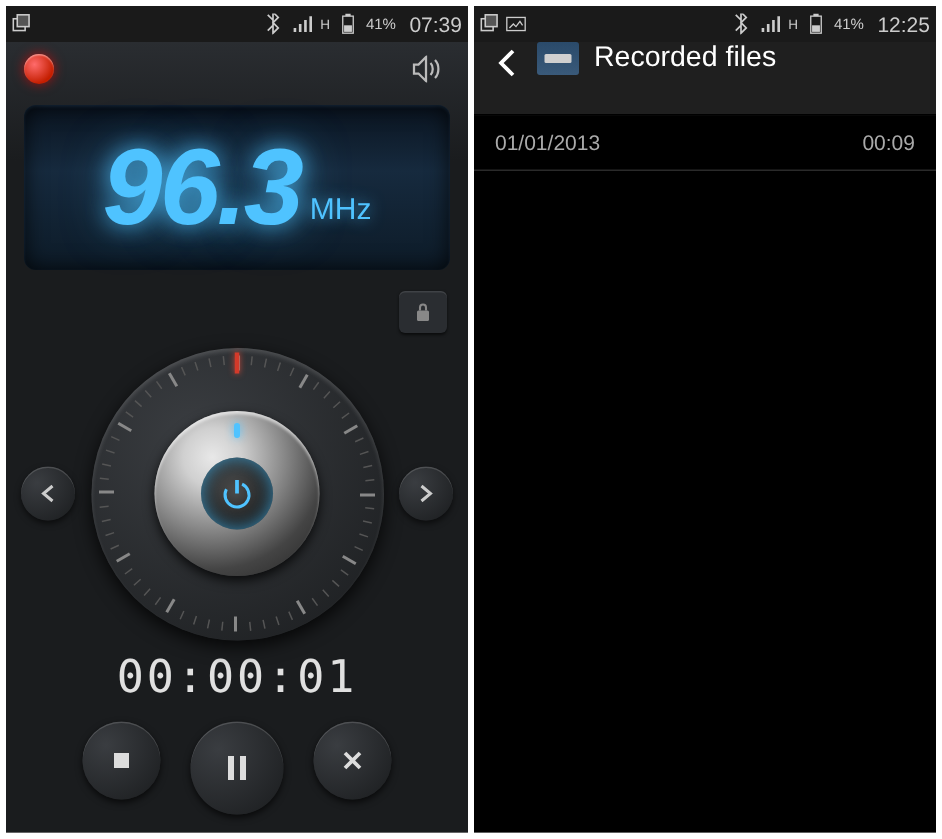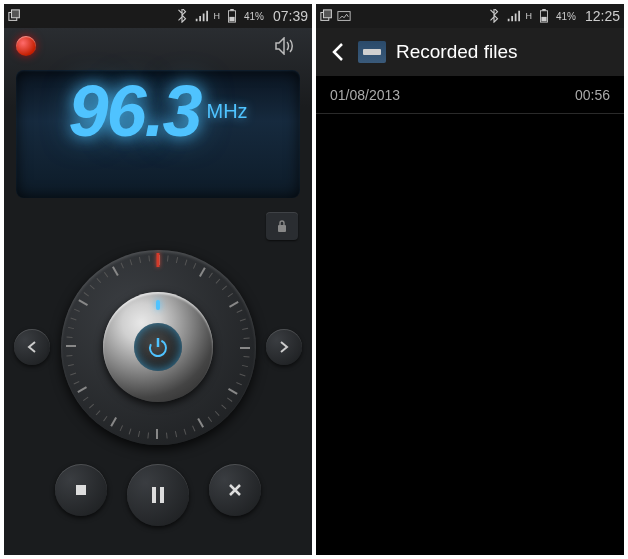--- a/index.html
+++ b/index.html
@@ -10,21 +10,21 @@
 .sb-right{display:flex;gap:5px;align-items:center}
 .sb-icon{width:14px;height:14px;display:inline-block}
 .sb-time{font-size:14px;font-weight:500;margin-left:4px}
 
 
 .radio-body{height:527px;background:linear-gradient(180deg,#2a2d31 0%,#1a1c1e 15%,#1a1c1e 100%);position:relative}
 .topbar{height:36px;display:flex;align-items:center;justify-content:space-between;padding:0 12px}
 .rec-ind{width:20px;height:20px;border-radius:50%;background:radial-gradient(circle at 35% 35%,#ff6b6b,#c41e00 70%);box-shadow:0 0 8px rgba(255,0,0,.6),inset 0 1px 1px rgba(255,200,200,.6)}
 .speaker-btn{width:30px;height:22px;display:flex;align-items:center;justify-content:center;cursor:pointer}
 
-.lcd{margin:6px 12px;height:128px;background:linear-gradient(180deg,#0a1420,#162a3e 40%,#0d1b28);border-radius:8px;box-shadow:inset 0 0 15px rgba(0,0,0,.8),inset 0 1px 2px rgba(80,140,200,.3);display:flex;justify-content:center;position:relative}
+.lcd{margin:6px 12px;height:110px;background:linear-gradient(180deg,#0a1420,#162a3e 40%,#0d1b28);border-radius:8px;box-shadow:inset 0 0 15px rgba(0,0,0,.8),inset 0 1px 2px rgba(80,140,200,.3);display:flex;align-items:center;justify-content:center;position:relative}
 .freq{font-family:'Arial Black',sans-serif;font-size:72px;font-weight:900;color:#4fc3ff;text-shadow:0 0 15px rgba(79,195,255,.8),0 0 30px rgba(79,195,255,.5);letter-spacing:-2px;font-style:italic}
 .mhz{font-size:20px;color:#4fc3ff;text-shadow:0 0 10px rgba(79,195,255,.7);margin-left:6px;margin-top:30px}
 
 .lock-row{display:flex;justify-content:flex-end;padding:8px 14px 2px}
 .lock-btn{width:32px;height:28px;background:#2a2d31;border-radius:4px;display:flex;align-items:center;justify-content:center;box-shadow:0 1px 2px rgba(0,0,0,.6),inset 0 1px 0 rgba(255,255,255,.1);cursor:pointer}
 
 .dial-zone{position:relative;height:210px;display:flex;align-items:center;justify-content:center}
 .nav-btn{position:absolute;width:36px;height:36px;border-radius:50%;background:radial-gradient(circle at 30% 30%,#3a3d41,#1a1c1e);box-shadow:0 2px 4px rgba(0,0,0,.6),inset 0 1px 0 rgba(255,255,255,.15);display:flex;align-items:center;justify-content:center;cursor:pointer;color:#aaa;font-size:16px;top:50%;transform:translateY(-50%)}
 .nav-left{left:10px}
 .nav-right{right:10px}
@@ -40,21 +40,21 @@
 
 .rec-label{text-align:center;font-size:10px;color:#b84a3e;letter-spacing:1px;margin-top:4px}
 .timer{text-align:center;font-size:30px;color:#e0e0e0;font-family:monospace;letter-spacing:2px;margin-top:0}
 
 .ctrl-row{display:flex;justify-content:center;gap:20px;margin-top:12px}
 .ctrl-btn{width:52px;height:52px;border-radius:50%;background:radial-gradient(circle at 30% 30%,#3a3d41,#1a1c1e);box-shadow:0 2px 5px rgba(0,0,0,.7),inset 0 1px 0 rgba(255,255,255,.15);display:flex;align-items:center;justify-content:center;cursor:pointer;color:#ccc}
 .ctrl-btn.main{width:62px;height:62px}
 
 
 .files-body{height:527px;background:#000}
-.header{height:48px;background:#1f1f1f;display:flex;align-items:center;padding:0 8px;border-bottom:1px solid #000}
+.header{height:48px;background:#1f1f1f;display:flex;align-items:flex-start;padding:0 8px;border-bottom:1px solid #000}
 .back-btn{width:28px;height:28px;display:flex;align-items:center;justify-content:center;cursor:pointer;color:#fff;font-size:22px;margin-right:6px}
 .app-icon{width:28px;height:22px;margin-right:10px;background:linear-gradient(180deg,#2a4a6a,#3a5a7a);border-radius:2px;position:relative;display:flex;align-items:center;justify-content:center}
 .app-icon::after{content:"";width:18px;height:6px;background:#d0d0d0;border-radius:1px}
 .header-title{color:#fff;font-size:19px}
 .file-item{padding:10px 14px;border-bottom:1px solid #2a2a2a;display:flex;justify-content:space-between;align-items:flex-end;cursor:pointer}
 .file-left{display:flex;flex-direction:column}
 .file-name{color:#fff;font-size:20px;margin-bottom:2px}
 .file-date{color:#aaa;font-size:14px}
 .file-dur{color:#aaa;font-size:14px}
 </style>
@@ -187,20 +187,21 @@
                 </svg>
             </div>
           </div>
         </div>
         <div class="nav-btn nav-right">
           <svg width="10" height="12" viewBox="0 0 10 12">
               <path d="M2 1l6 5-6 5" fill="none" stroke="#ccc" stroke-width="2"></path>
             </svg>
         </div>
       </div>
+      <div class="timer">00:00:01</div>
       <div class="ctrl-row">
         <div class="ctrl-btn">
           <svg width="16" height="16" viewBox="0 0 16 16">
               <rect x="3" y="3" width="10" height="10" fill="#ddd"></rect>
             </svg>
         </div>
         <div class="ctrl-btn main">
           <svg width="18" height="20" viewBox="0 0 18 20">
               <rect x="3" y="2" width="4" height="16" fill="#ddd"></rect>
               <rect x="11" y="2" width="4" height="16" fill="#ddd"></rect>
@@ -250,20 +251,20 @@
           <svg width="14" height="20" viewBox="0 0 14 20">
               <path d="M11 2L3 10l8 8" fill="none" stroke="#fff" stroke-width="2.5"></path>
             </svg>
         </div>
         <div class="app-icon"></div>
         <span class="header-title">Recorded files</span>
       </div>
       <div id="file-list">
           <div class="file-item">
             <div class="file-left">
-              <span class="file-date">01/08/2013</span>
+              <span class="file-date">01/01/2013</span>
             </div>
-            <span class="file-dur">00:56</span>
+            <span class="file-dur">00:09</span>
           </div>
         </div>
     </div>
   </div>
 </div>
 
 </body></html>

